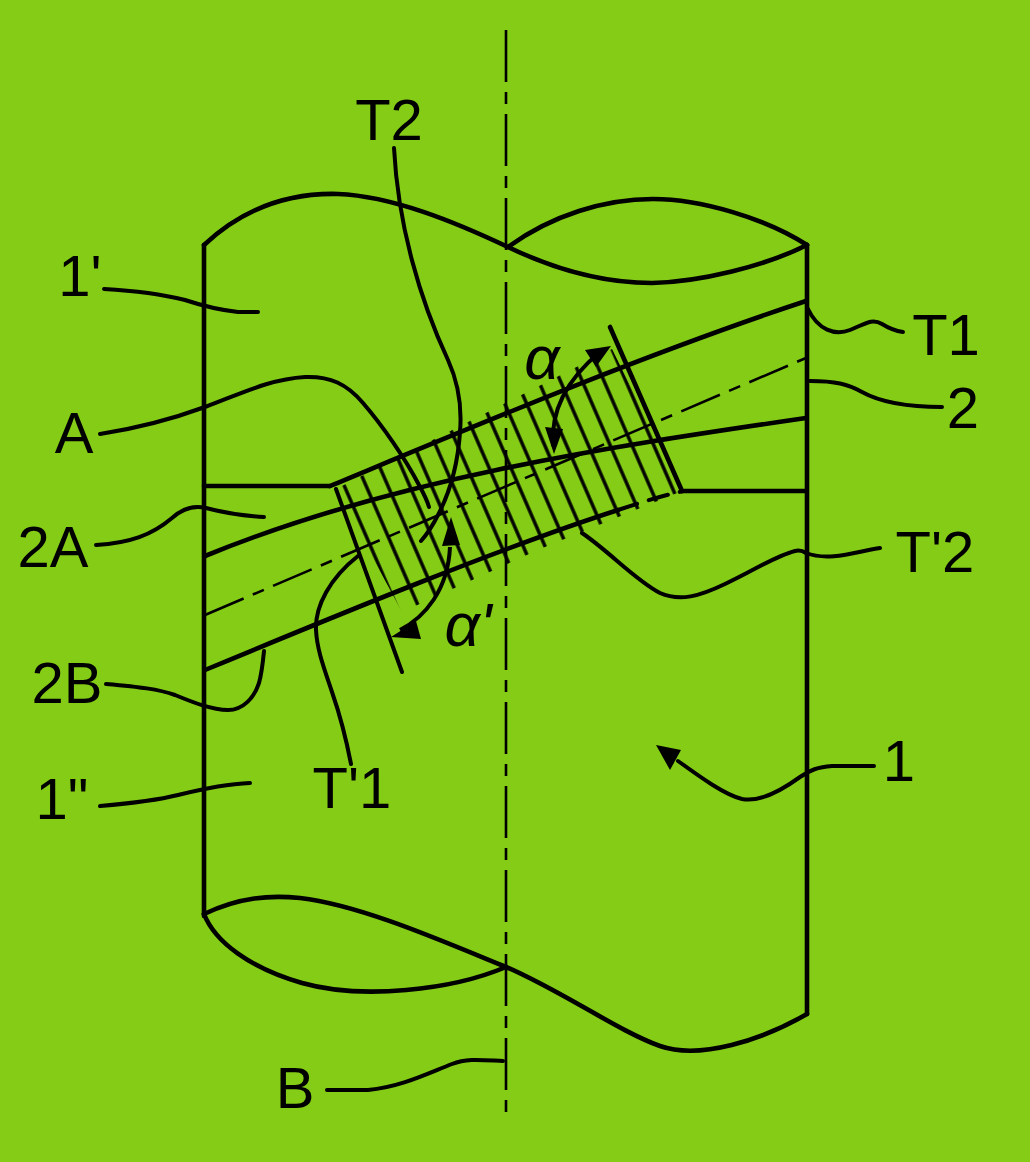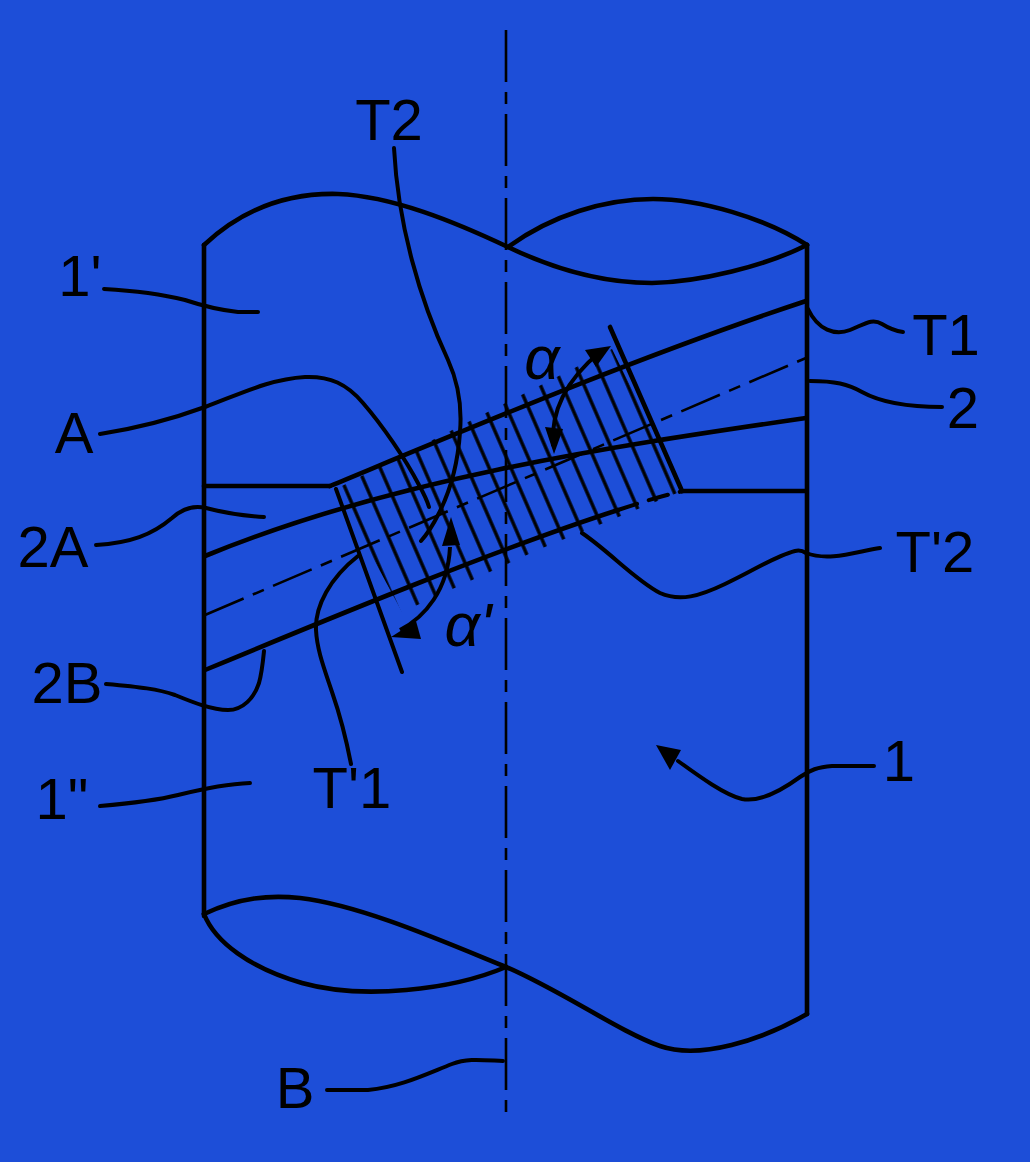--- a/index.html
+++ b/index.html
@@ -5,21 +5,21 @@
   html, body {
     margin: 0;
     padding: 0;
     background: #ffffff;
     font-family: "Liberation Sans", sans-serif;
   }
   .stage {
     width: 1030px;
     height: 1162px;
     margin: 0 auto;
-    background: #1d4ed8;
+    background: #84cc16;
     position: relative;
   }
   svg { display: block; }
   text {
     font-family: "Liberation Sans", sans-serif;
     fill: #000000;
   }
   .lbl  { font-size: 58px; }
   .greek { font-size: 62px; font-style: italic; }
 </style>

